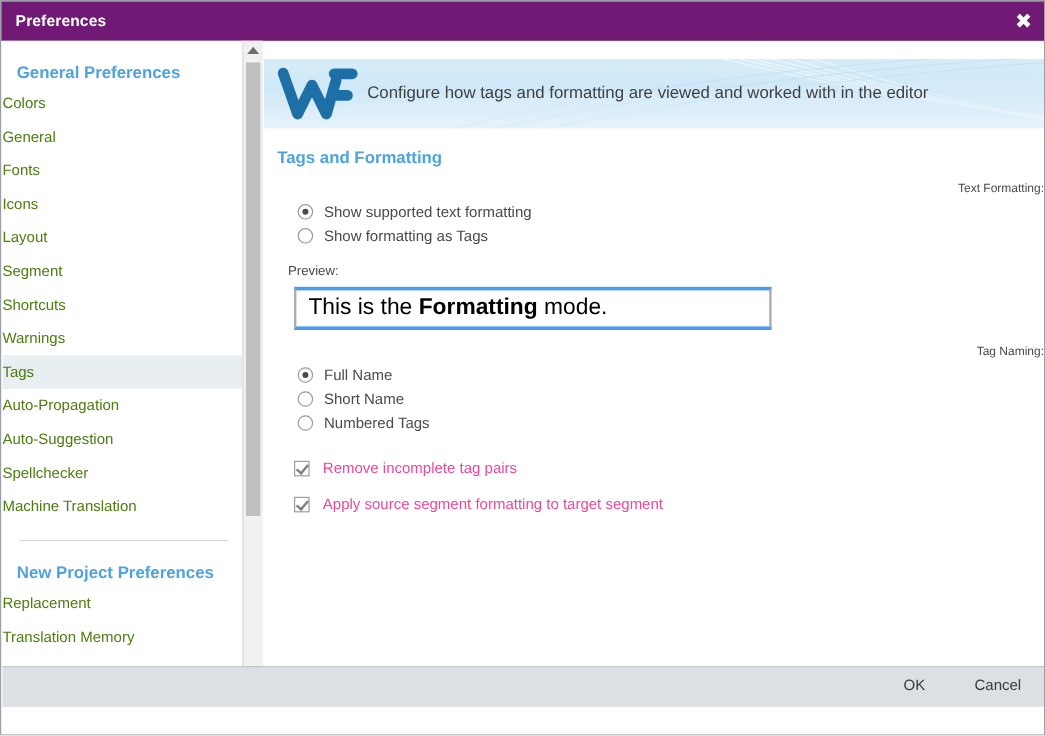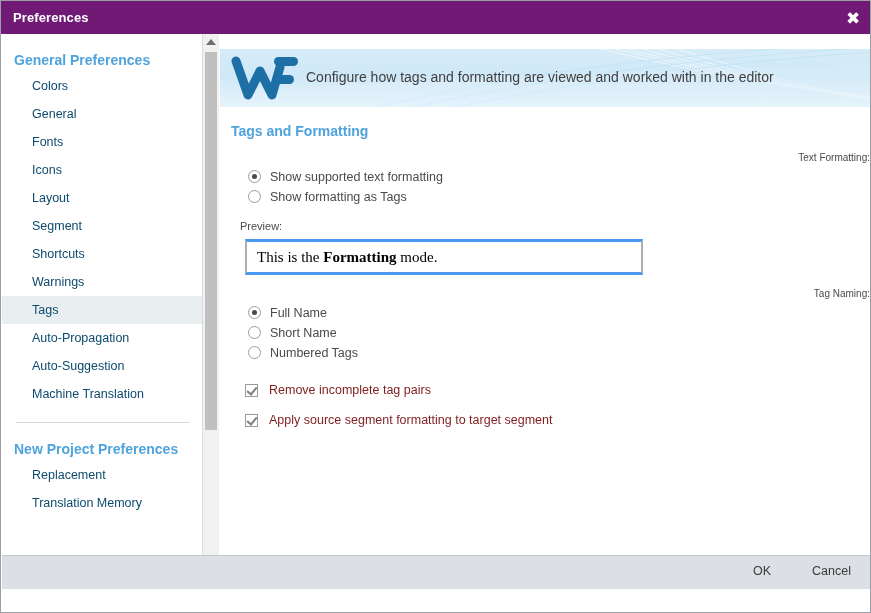--- a/index.html
+++ b/index.html
@@ -74,22 +74,21 @@
     font-weight: bold;
     color: #4fa3dd;
     padding: 0 0 0 12px;
     height: 24px;
     line-height: 24px;
   }
   .nav-item {
     height: 28px;
     line-height: 28px;
     font-size: 12.5px;
-    color: #0c4a6e;
-    padding-left: 30px;
+    color: #4d7c0f;
     cursor: pointer;
     white-space: nowrap;
   }
   .nav-item.selected {
     background: #e9eef1;
   }
   .nav-divider {
     height: 1px;
     background: #d9d9d9;
     margin: 14px 12px 14px 14px;
@@ -260,38 +259,38 @@
     border-top: 3px solid #4a9bf0;
     border-bottom: 3px solid #4a9bf0;
     border-left: 2px solid #a7aeb5;
     border-right: 2px solid #a7aeb5;
     box-sizing: border-box;
     display: flex;
     align-items: center;
   }
   .preview-text {
     margin-left: 10px;
-    font-family: Liberation Serif, serif;
-    font-size: 15px;
+    font-family: Liberation Sans, sans-serif;
+    font-size: 19px;
     color: #000000;
   }
   .preview-text b { font-weight: bold; }
 
   .chk-row {
     display: flex;
     align-items: center;
     margin: 0 0 0 25px;
     cursor: pointer;
   }
   .chk-row.first { margin-top: 23px; }
   .chk-row.second { margin-top: 16px; }
   .chk-label {
     margin-left: 11px;
     font-size: 12.5px;
-    color: #7f1d1d;
+    color: #ec4899;
   }
 
   
   .footer {
     position: absolute;
     left: 1px;
     top: 554px;
     width: 869px;
     height: 34px;
     background: #dcdfe3;
@@ -325,20 +324,21 @@
     <div class="nav-item">General</div>
     <div class="nav-item">Fonts</div>
     <div class="nav-item">Icons</div>
     <div class="nav-item">Layout</div>
     <div class="nav-item">Segment</div>
     <div class="nav-item">Shortcuts</div>
     <div class="nav-item">Warnings</div>
     <div class="nav-item selected">Tags</div>
     <div class="nav-item">Auto-Propagation</div>
     <div class="nav-item">Auto-Suggestion</div>
+    <div class="nav-item">Spellchecker</div>
     <div class="nav-item">Machine Translation</div>
 
     <div class="nav-divider"></div>
 
     <div class="nav-section-title">New Project Preferences</div>
     <div class="nav-item">Replacement</div>
     <div class="nav-item">Translation Memory</div>
   </div>
 
   <div class="sb-track">

